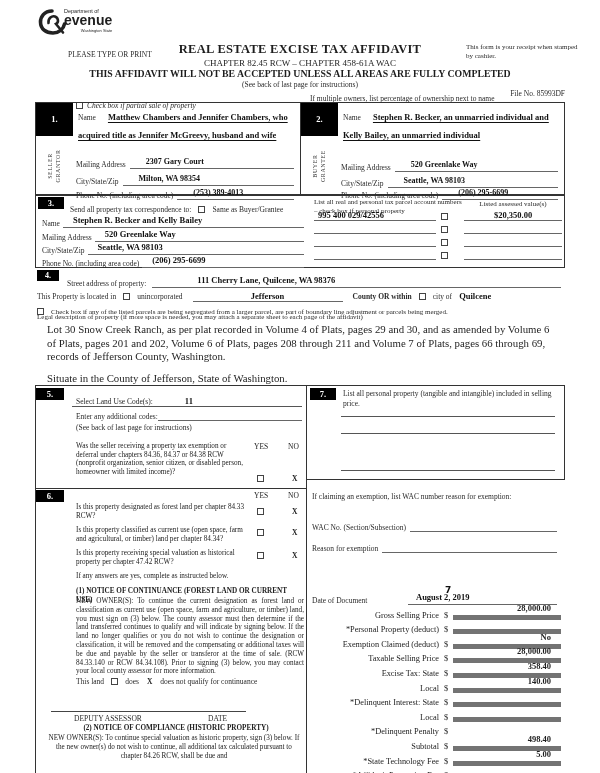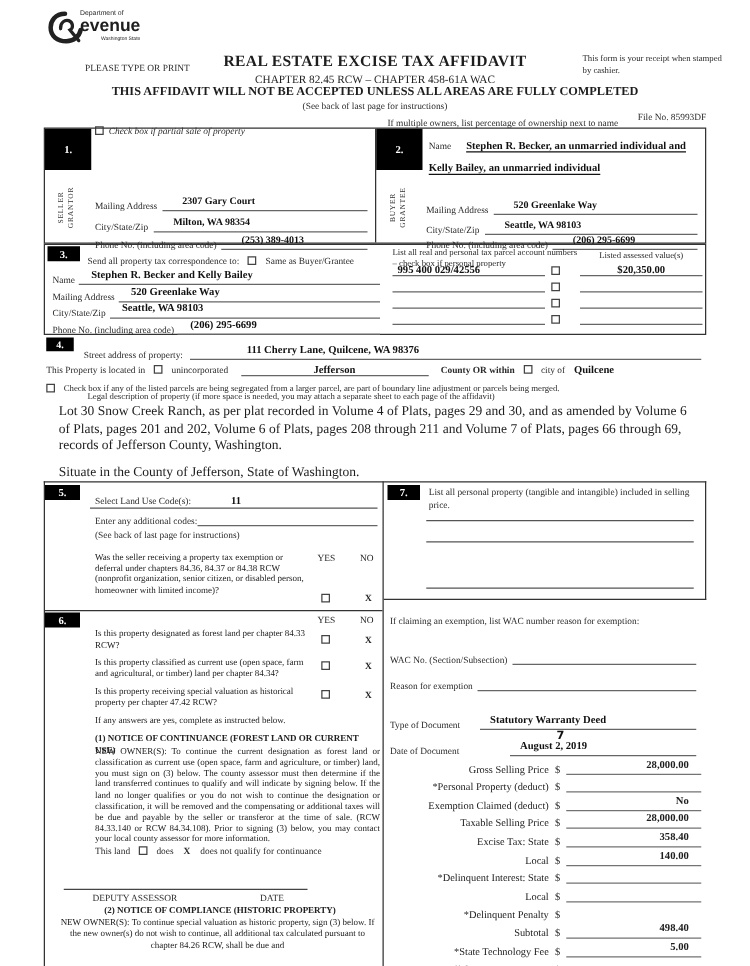--- a/index.html
+++ b/index.html
@@ -47,21 +47,21 @@
   
   .sec7 { position:absolute; left:0; top:0; width:258px; height:95px;
           border:1px solid #333; border-left:none; }
   .rightcol { left:307px; top:385px; width:258px; height:388px; }
   .wrow { position:absolute; display:flex; align-items:flex-end; left:5px; right:8px; }
   .wrow .line { margin-left:4px; }
   .finwrap { position:absolute; left:0; top:220px; right:4px; }
   .finrow { display:flex; align-items:flex-end; height:14.6px; }
   .flabel { width:132px; text-align:right; font-size:8.3px; color:#222; }
   .fdollar { width:14px; text-align:center; font-size:8.3px; }
-  .fline { flex:1; border-bottom:1px solid #737373; text-align:right; padding-right:10px; min-height:9px; }
+  .fline { flex:1; border-bottom:5px solid #737373; text-align:right; padding-right:10px; min-height:9px; }
   .fval { font-weight:bold; font-size:8.5px; }
   .finrow:nth-child(9) .fline { border-bottom:none; }
   
   .logo { display:flex; align-items:flex-start; }
   .logotxt { margin-left:-4px; }
   .logodept { font-size:5.5px; font-family:"Liberation Sans", sans-serif; }
   .logoname { font-size:14px; font-family:"Liberation Sans", sans-serif; font-weight:bold; margin-top:-2px; }
   .logostate { font-size:4px; font-family:"Liberation Sans", sans-serif; text-align:right; }
   .ow { position:relative; display:inline-block; }
   .ow7 { position:absolute; top:-7px; left:1px; font-size:9px; font-weight:bold;
@@ -104,20 +104,24 @@
   </div>
   <div class="abs lbl" style="left:310px; top:94px;">If multiple owners, list percentage of ownership next to name</div>
 
   <div class="abs box12">
 
     <div class="party">
       <div class="numbox" style="left:0; top:0; width:37px; height:33px; line-height:33px;">1.</div>
       <div class="rolewrap">
         <span class="rot"><span>SELLER</span><br><span>GRANTOR</span></span>
       </div>
+      <div style="margin:3px 5px 0 42px;">
+        <span class="lbl">Name</span>
+        <span class="val uline" style="margin-left:8px; line-height:11px;">Matthew Chambers and Jennifer Chambers, who acquired title as Jennifer McGreevy, husband and wife</span>
+      </div>
       <div class="fieldrow" style="top:47px;">
         <span class="lbl">Mailing Address</span>
         <span class="line"><span class="val">2307 Gary Court</span></span>
       </div>
       <div class="fieldrow" style="top:64px;">
         <span class="lbl">City/State/Zip</span>
         <span class="line"><span class="val">Milton, WA 98354</span></span>
       </div>
       <div class="fieldrow" style="top:78px;">
         <span class="lbl">Phone No. (including area code)</span>
@@ -206,21 +210,21 @@
       <span class="val" style="display:inline-block; width:150px; text-align:center; border-bottom:1px solid #666; margin:0 6px;">Jefferson</span>
       <span class="lbl bt">County OR  within</span>
       <span class="cb" style="margin:0 3px;"></span>
       <span class="lbl">city of</span>
       <span class="val" style="margin-left:3px;">Quilcene</span>
     </div>
     <div class="abs" style="left:2px; top:32px; right:2px;">
       <span class="cb" style="margin-right:3px;"></span>
       <span class="sm">Check box if any of the listed parcels are being segregated from a larger parcel, are part of boundary line adjustment or parcels being merged.</span>
     </div>
-    <div class="abs sm" style="left:2px; top:45px; right:2px;margin-left:33px;">Legal description of property (if more space is needed, you may attach a separate sheet to each page of the affidavit)</div>
+    <div class="abs sm" style="left:2px; top:45px; right:2px;">Legal description of property (if more space is needed, you may attach a separate sheet to each page of the affidavit)</div>
     <div class="abs" style="left:12px; top:55px; width:512px; font-size:10.8px; line-height:13.5px;">Lot 30 Snow Creek Ranch, as per plat recorded in Volume 4 of Plats, pages 29 and 30, and as amended by Volume 6 of Plats, pages 201 and 202, Volume 6 of Plats, pages 208 through 211 and Volume 7 of Plats, pages 66 through 69, records of Jefferson County, Washington.</div>
     <div class="abs" style="left:12px; top:104px; font-size:10.8px;">Situate in the County of Jefferson, State of Washington.</div>
   </div>
 
   <div class="abs leftcol">
 
     <div class="numbox" style="left:0; top:2px; width:28px; height:12px;">5.</div>
     <div class="abs" style="left:40px; top:4px;">
       <span class="lbl">Select Land Use Code(s):</span>
       <span class="val" style="margin-left:28px;">11</span>
@@ -287,24 +291,20 @@
     <div class="abs lbl" style="left:5px; top:107px;">If claiming an exemption, list WAC number reason for exemption:</div>
 
     <div class="wrow" style="top:138px;">
       <span class="lbl">WAC No. (Section/Subsection)</span>
       <span class="line"></span>
     </div>
     <div class="wrow" style="top:159px;">
       <span class="lbl">Reason for exemption</span>
       <span class="line"></span>
     </div>
-    <div class="wrow" style="top:180px;">
-      <span class="lbl" style="width:68px;">Type of Document</span>
-      <span class="line" style="padding-left:8px;"><span class="val">Statutory Warranty Deed</span></span>
-    </div>
     <div class="wrow" style="top:201px;">
       <span class="lbl" style="width:68px;">Date of Document</span>
       <span class="line" style="padding-left:8px;margin-left:28px;"><span class="val"><span>August</span>&nbsp;<span class="ow"><span class="ow7">7</span><span>2</span></span><span>, 2019</span></span></span>
     </div>
 
     <div class="finwrap">
       <div class="finrow">
         <span class="flabel">Gross Selling Price</span>
           <span class="fdollar">$</span>
           <span class="fline"><span class="fval">28,000.00</span></span>

